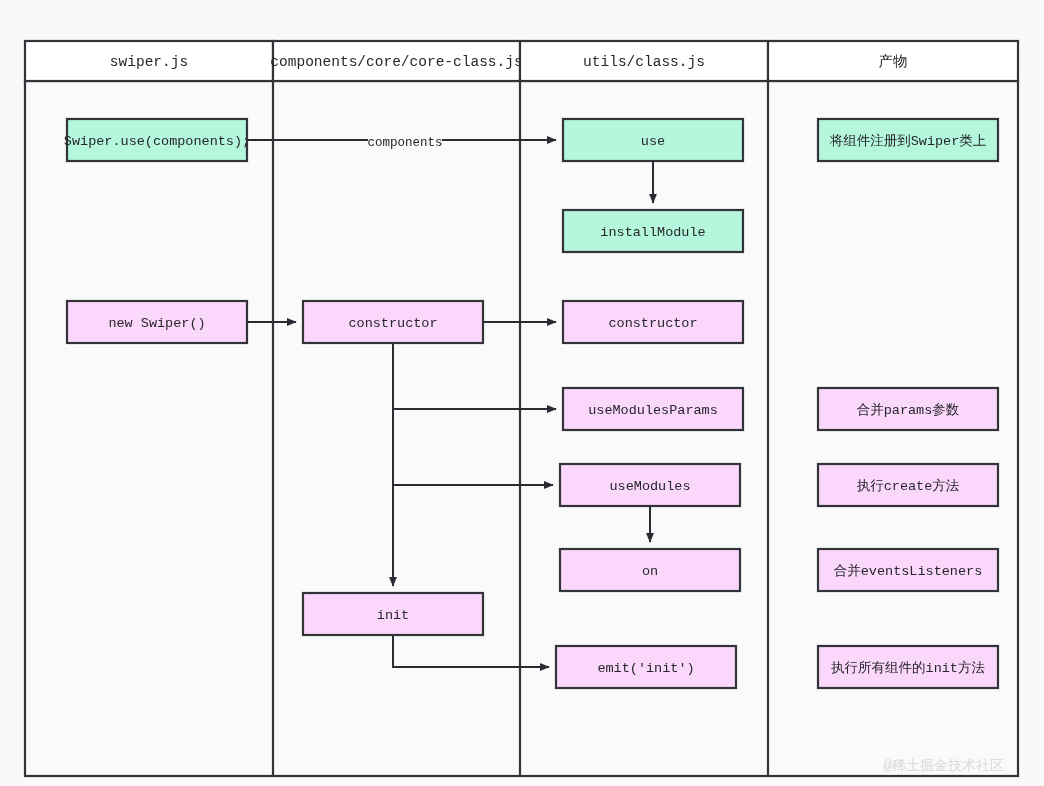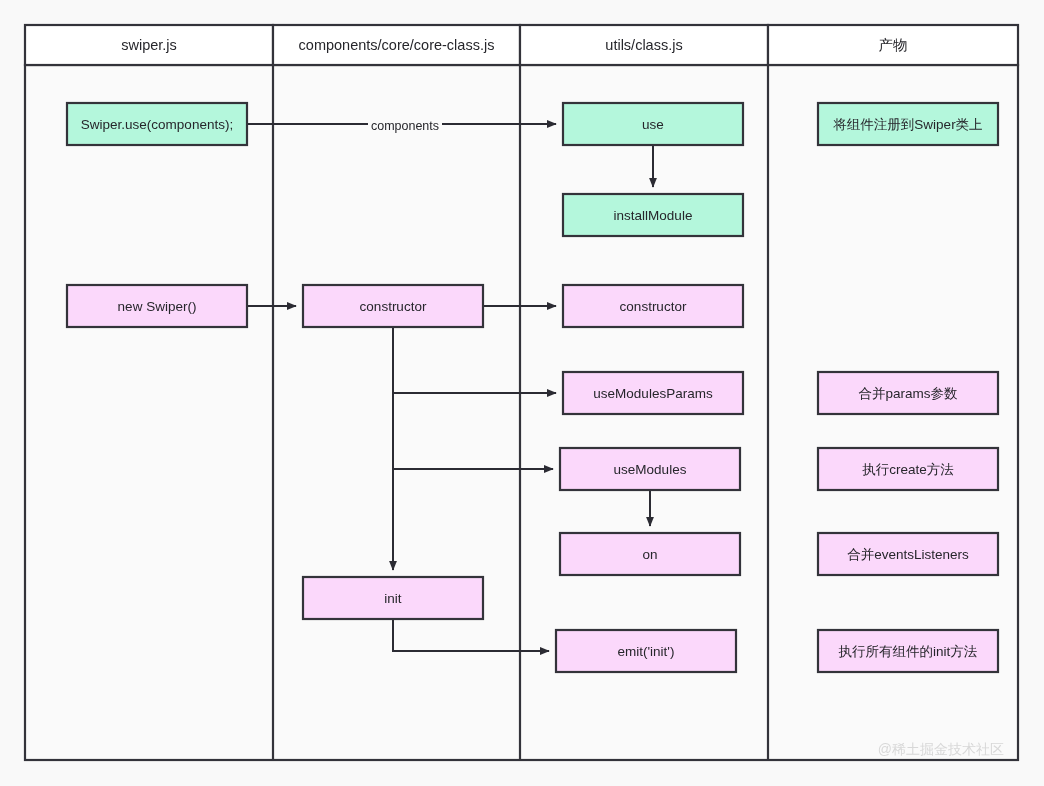--- a/index.html
+++ b/index.html
@@ -10,23 +10,24 @@
   body {
     width: 1044px;
     height: 786px;
     font-family: "Liberation Sans", "DejaVu Sans", sans-serif;
     overflow: hidden;
     position: relative;
   }
   #canvas {
     position: absolute;
     left: 0;
-    top: 0;
+    top: 16px;
     width: 1044px;
     height: 578px;
+    font-family: Liberation Mono, monospace;
   }
   .diagram-svg {
     position: absolute;
     left: 0;
     top: 0;
     width: 1044px;
     height: 786px;
   }
   .lane-header-text {
     font-size: 14.5px;

